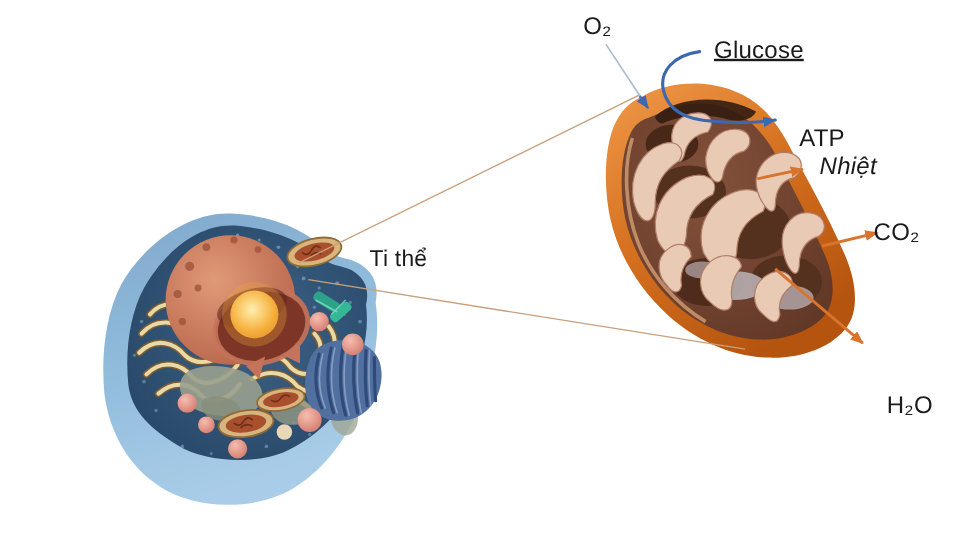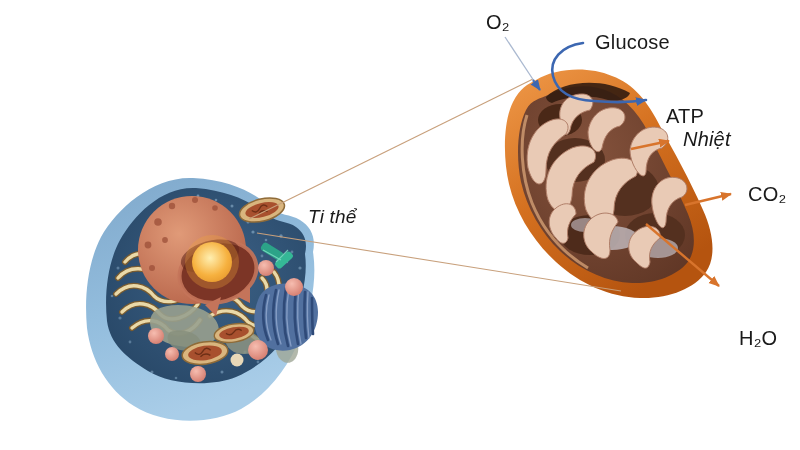--- a/index.html
+++ b/index.html
@@ -7,26 +7,26 @@
     position:relative; width:800px; height:450px; overflow:hidden;
     background:#ffffff;
     font-family:"Liberation Sans","DejaVu Sans",sans-serif;
   }
   .stage svg { position:absolute; left:0; top:0; }
   .lbl {
     position:absolute; color:#1a1a1a; font-size:20px; line-height:1.15;
     white-space:nowrap; letter-spacing:0.2px;
   }
   .lbl-o2      { left:486px; top:11px;  }
-  .lbl-glucose { left:595px; top:31px;  }
+  .lbl-glucose { left:595px; top:31px;text-decoration:underline;  }
   .lbl-atp     { left:666px; top:89px;margin-top:16px;  }
   .lbl-heat    { left:683px; top:128px;font-style:italic; }
-  .lbl-co2     { left:748px; top:183px; }
+  .lbl-co2     { left:728px; top:183px; }
   .lbl-h2o     { left:739px; top:284px;margin-top:43px; }
-  .lbl-tithe   { left:308px; top:206px; font-size:19px;font-style:italic; }
+  .lbl-tithe   { left:308px; top:206px; font-size:19px; }
 </style>
 </head>
 <body>
 
 <div class="stage">
 
 <svg width="800" height="450" viewBox="0 0 800 450">
   <defs>
     <linearGradient id="gCellOuter" x1="0" y1="0" x2="0.3" y2="1">
       <stop offset="0" stop-color="#7fa8cb"></stop>

